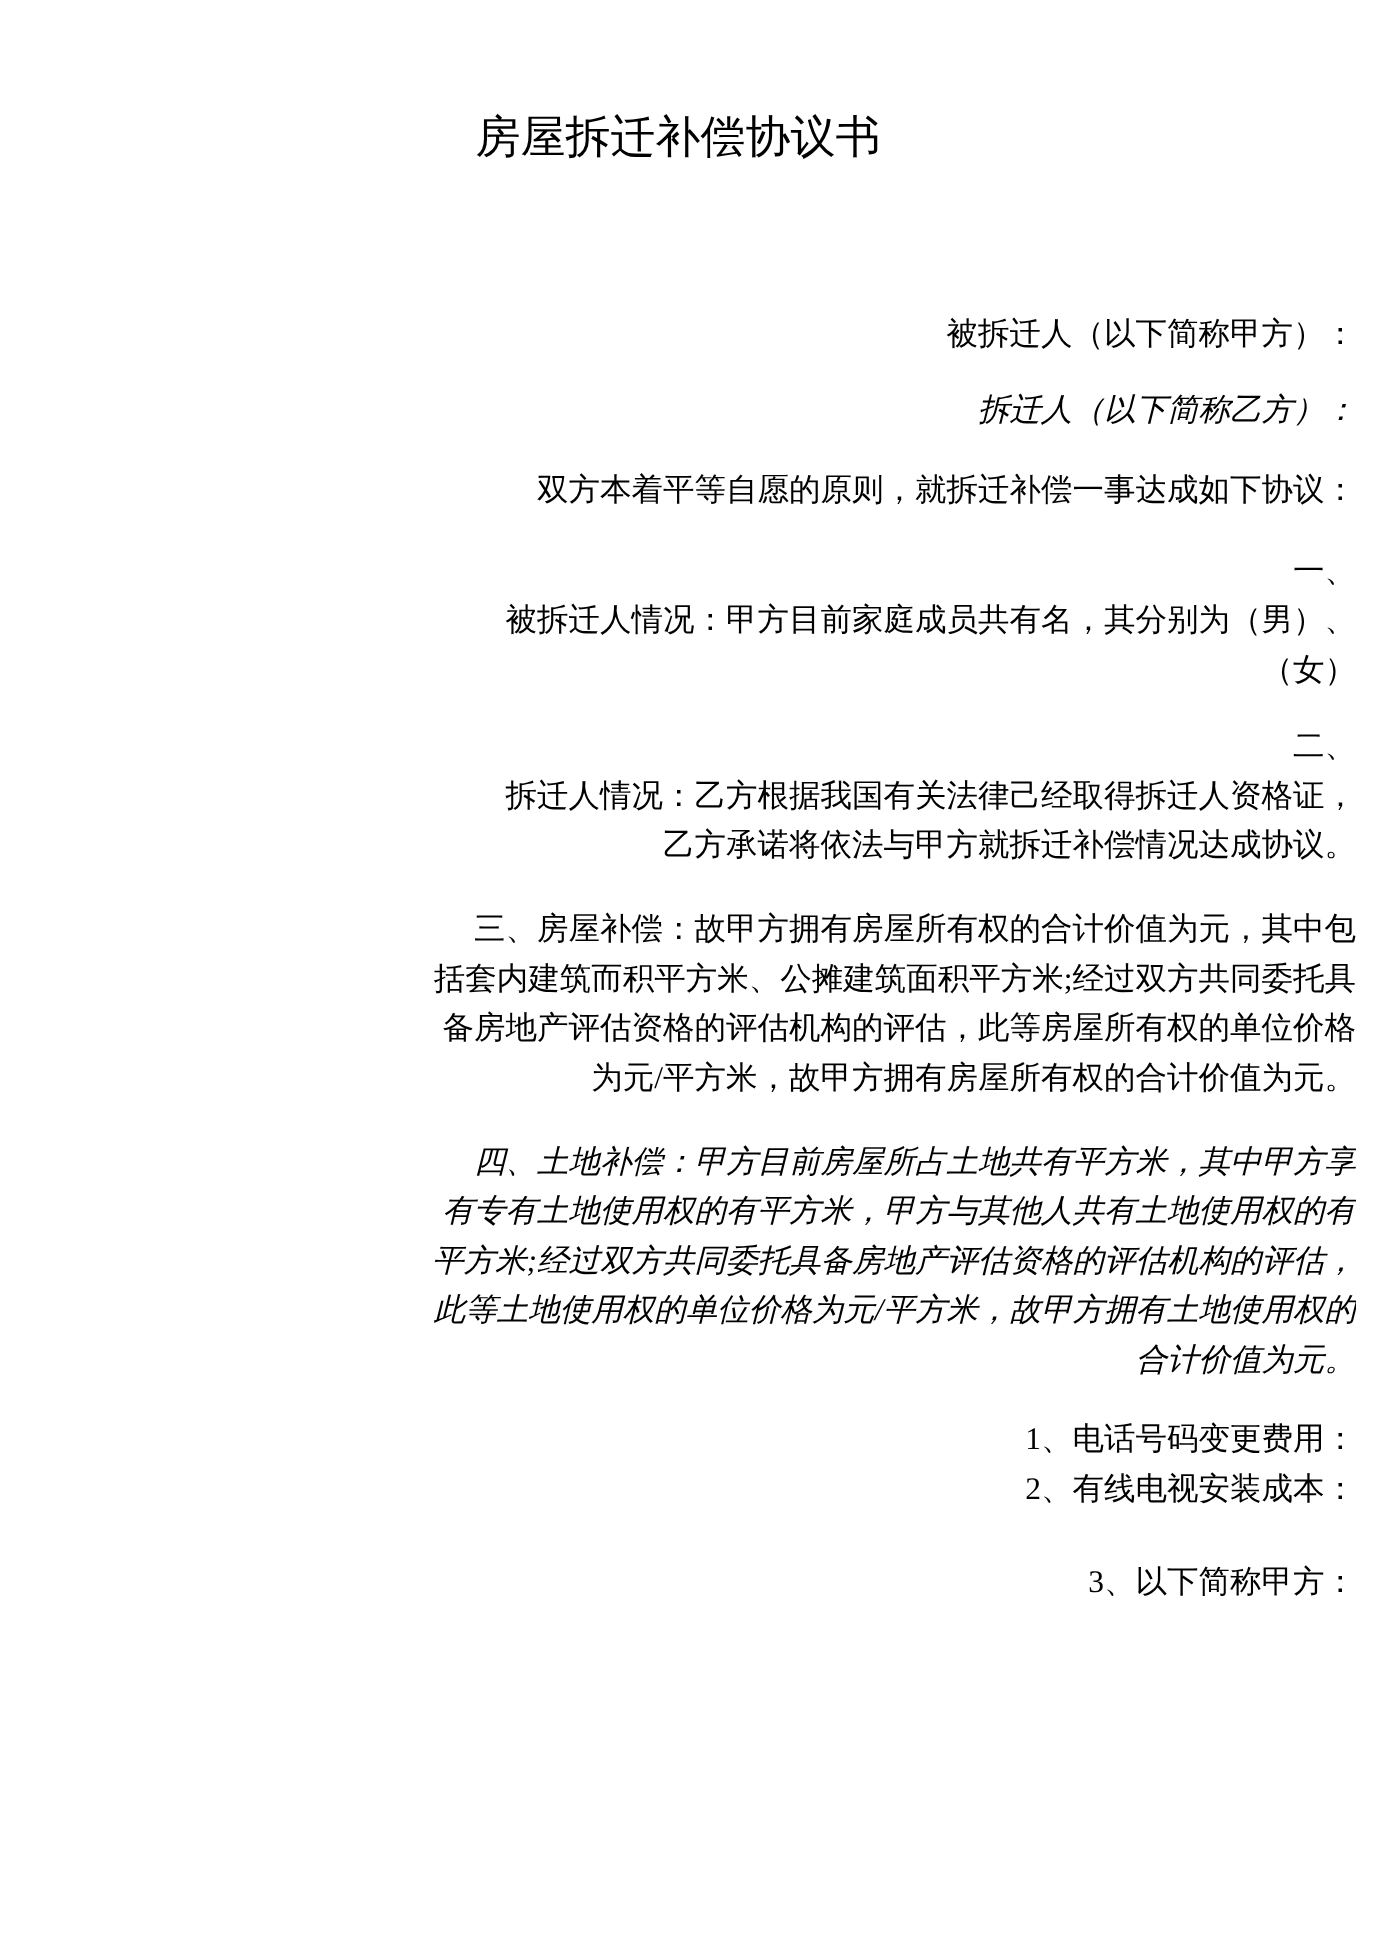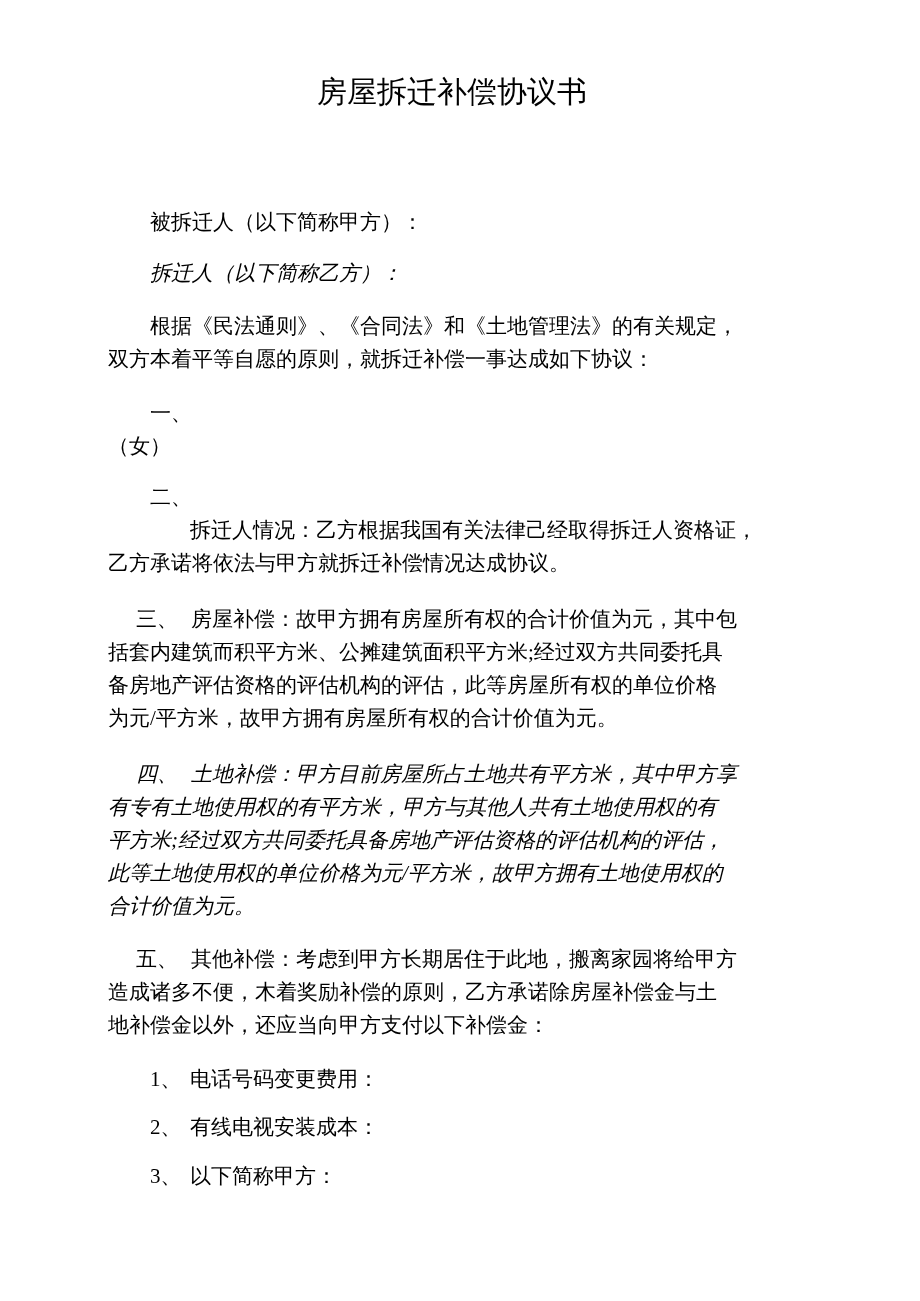--- a/index.html
+++ b/index.html
@@ -25,28 +25,29 @@
     text-align: center;
     font-size: 30px;
     line-height: 40px;
     font-weight: normal;
     white-space: nowrap;
   }
   .para { margin: 0; }
   .line {
     line-height: 33px;
     white-space: nowrap;
+    text-align: right;
   }
   .ind { padding-left: 42px; }      
   .sub { padding-left: 82px; }      
   .sec-first { padding-left: 28px; }
   .secnum { display: inline-block; width: 55px; }
   .itemnum { display: inline-block; width: 40px; }
-  .mb15 { margin-bottom: 15px; }
-  .mb16 { margin-bottom: 16px; }
+  .mb15 { }
+  .mb16 { margin-bottom: 29px; }
   .mb18 { margin-bottom: 18px; }
   .mb20 { margin-bottom: 20px; font-style: italic; }
   .mb21 { margin-bottom: 21px; }
   .mb23 { margin-bottom: 23px; }
 </style>
 </head>
 <body>
 
 <div class="page">
 
@@ -54,26 +55,26 @@
 
   <div class="para mb18">
     <div class="line ind">被拆迁人（以下简称甲方）：</div>
   </div>
 
   <div class="para mb20">
     <div class="line ind">拆迁人（以下简称乙方）：</div>
   </div>
 
   <div class="para mb21">
-    <div class="line ind">根据《民法通则》、《合同法》和《土地管理法》的有关规定，</div>
     <div class="line">双方本着平等自愿的原则，就拆迁补偿一事达成如下协议：</div>
   </div>
 
   <div class="para mb18">
     <div class="line ind">一、</div>
+    <div class="line sub">被拆迁人情况：甲方目前家庭成员共有名，其分别为（男）、</div>
     <div class="line">（女）</div>
   </div>
 
   <div class="para mb23">
     <div class="line ind">二、</div>
     <div class="line sub">拆迁人情况：乙方根据我国有关法律己经取得拆迁人资格证，</div>
     <div class="line">乙方承诺将依法与甲方就拆迁补偿情况达成协议。</div>
   </div>
 
   <div class="para mb23">
@@ -84,25 +85,20 @@
   </div>
 
   <div class="para mb20">
     <div class="line sec-first"><span class="secnum">四、</span><span>土地补偿：甲方目前房屋所占土地共有平方米，其中甲方享</span></div>
     <div class="line">有专有土地使用权的有平方米，甲方与其他人共有土地使用权的有</div>
     <div class="line">平方米;经过双方共同委托具备房地产评估资格的评估机构的评估，</div>
     <div class="line">此等土地使用权的单位价格为元/平方米，故甲方拥有土地使用权的</div>
     <div class="line">合计价值为元。</div>
   </div>
 
-  <div class="para mb21">
-    <div class="line sec-first"><span class="secnum">五、</span><span>其他补偿：考虑到甲方长期居住于此地，搬离家园将给甲方</span></div>
-    <div class="line">造成诸多不便，木着奖励补偿的原则，乙方承诺除房屋补偿金与土</div>
-    <div class="line">地补偿金以外，还应当向甲方支付以下补偿金：</div>
-  </div>
 
   <div class="para mb15">
     <div class="line ind"><span class="itemnum">1、</span><span>电话号码变更费用：</span></div>
   </div>
 
   <div class="para mb16">
     <div class="line ind"><span class="itemnum">2、</span><span>有线电视安装成本：</span></div>
   </div>
 
   <div class="para">

